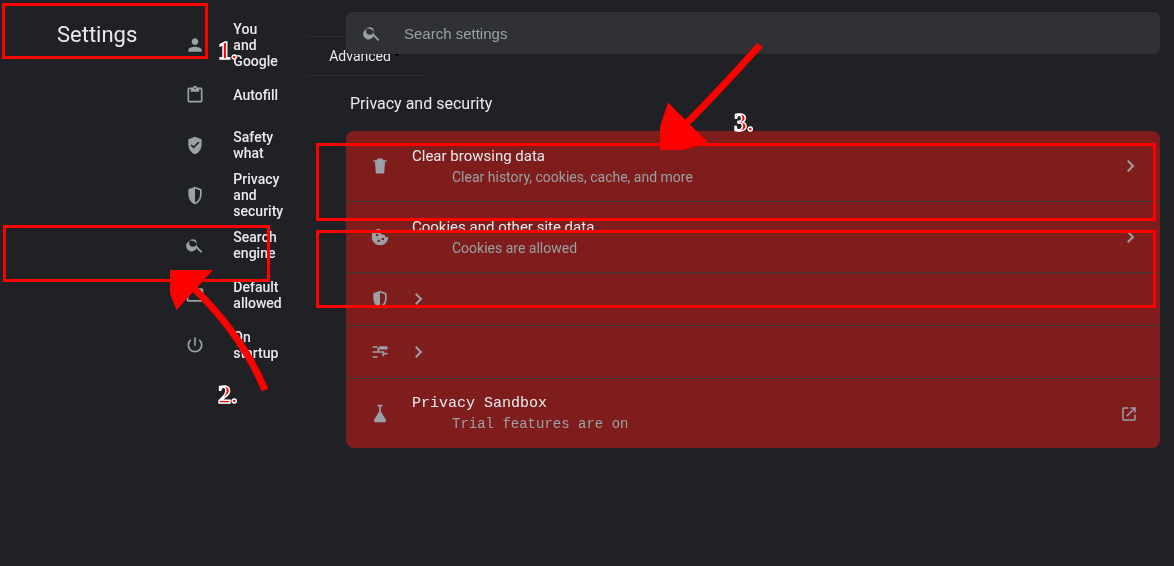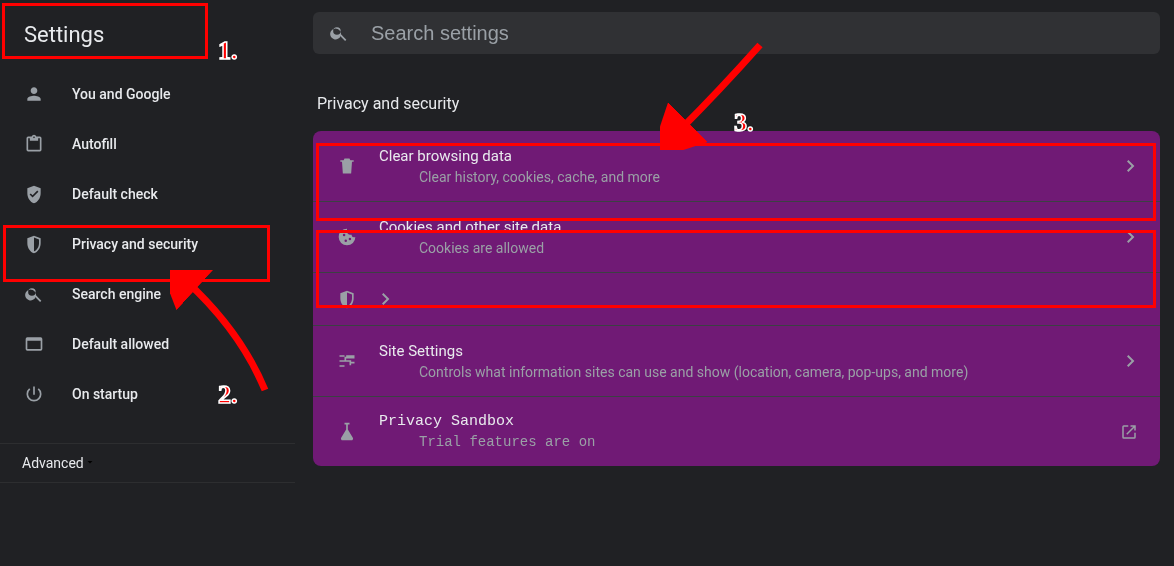--- a/index.html
+++ b/index.html
@@ -10,22 +10,23 @@
   width: 1174px;
   height: 566px;
   overflow: hidden;
   position: relative;
 }
 .layout { display: flex; height: 100%; }
 .sidebar {
   width: 295px;
   flex-shrink: 0;
   display: flex;
-  flex-direction: column;
+  flex-direction: row;
   padding-top: 12px;
+  margin-left: 33px;
 }
 .sidebar-title {
   font-size: 22px;
   color: #e8eaed;
   padding: 10px 24px 14px 24px;
 }
 .sidebar-nav { padding: 8px 0 0 0; }
 .sidebar-item {
   display: flex;
   align-items: center;
@@ -71,30 +72,30 @@
   padding: 0 16px;
 }
 .search-bar .icon { width: 20px; height: 20px; color: #9aa0a6; display:flex; align-items:center; justify-content:center; }
 .search-bar .icon svg { width: 20px; height: 20px; fill: currentColor; }
 .search-input {
   flex: 1;
   background: transparent;
   border: none;
   outline: none;
   color: #e8eaed;
-  font-size: 20px;
+  font-size: 15px;
   margin-left: 22px;
 }
 .search-input::placeholder { color: #9aa0a6; }
 
 .content { padding: 28px 14px 0 18px; }
 .section-title { font-size: 16px; color: #e8eaed; padding: 12px 0 18px 4px; font-weight: 400; }
 .settings-list { display: flex; flex-direction: column; }
 .settings-row {
-  background: #701a75;
+  background: #7f1d1d;
   border-top: 1px solid #3c4043;
   display: flex;
   align-items: center;
   padding: 16px 22px 16px 24px;
   cursor: pointer;
   position: relative;
 }
 .settings-row:first-of-type { border-top: none; border-top-left-radius: 8px; border-top-right-radius: 8px; }
 .settings-row:last-of-type { border-bottom-left-radius: 8px; border-bottom-right-radius: 8px; font-family: Liberation Mono, monospace; }
 .settings-row .row-icon {
@@ -150,21 +151,21 @@
           </span>
         <span class="sidebar-item-label">Autofill</span>
       </div>
 
       <div class="sidebar-item">
         <span class="icon">
             <svg viewBox="0 0 24 24">
               <path d="M12 2 4 5v6c0 5.5 3.4 10.7 8 12 4.6-1.3 8-6.5 8-12V5l-8-3zm-1.7 14.3L6.7 12.7l1.4-1.4 2.2 2.2 5.6-5.6 1.4 1.4-7 7z"></path>
             </svg>
           </span>
-        <span class="sidebar-item-label">Default check</span>
+        <span class="sidebar-item-label">Safety what</span>
       </div>
 
       <div class="sidebar-item">
         <span class="icon">
             <svg viewBox="0 0 24 24">
               <path d="M12 2 4 5v6c0 5.5 3.4 10.7 8 12 4.6-1.3 8-6.5 8-12V5l-8-3zm0 2.2 6 2.3V11c0 4.4-2.6 8.6-6 9.8V4.2z"></path>
             </svg>
           </span>
         <span class="sidebar-item-label">Privacy and security</span>
       </div>
@@ -269,24 +270,20 @@
               </svg>
             </span>
         </div>
 
         <div class="settings-row">
           <span class="row-icon">
               <svg viewBox="0 0 24 24">
                 <path d="M3 17h6v2H3v-2zm0-6h12v2H3v-2zm0-6h18v2H3V5zm14 12v-2h4v-2h-4v-2h-2v6h2zm-6-6V9h10V7H11V5H9v6h2z"></path>
               </svg>
             </span>
-          <div class="row-text">
-            <div class="row-title">Site Settings</div>
-            <div class="row-desc">Controls what information sites can use and show (location, camera, pop-ups, and more)</div>
-          </div>
           <span class="chevron">
               <svg viewBox="0 0 8 12">
                 <path d="M0 10.6 4.6 6 0 1.4 1.4 0l6 6-6 6z"></path>
               </svg>
             </span>
         </div>
 
         <div class="settings-row">
           <span class="row-icon">
               <svg viewBox="0 0 24 24">

